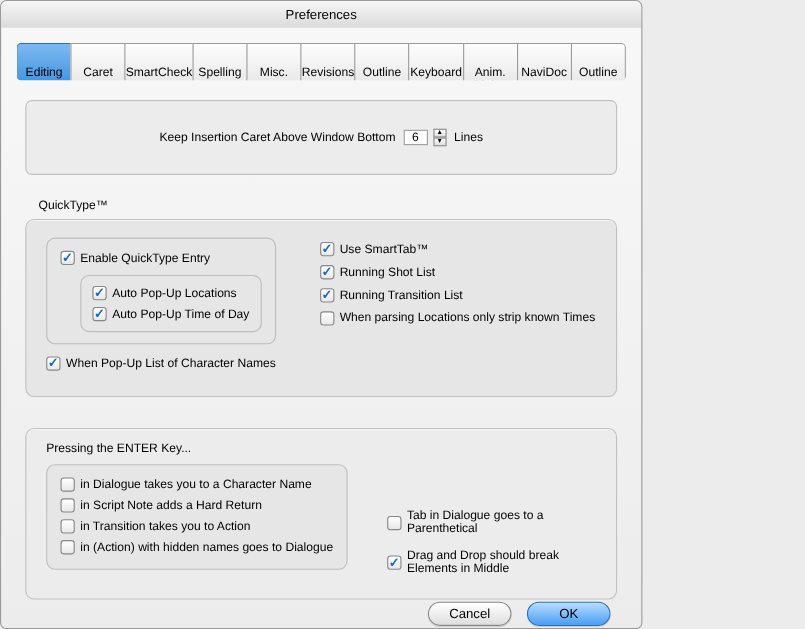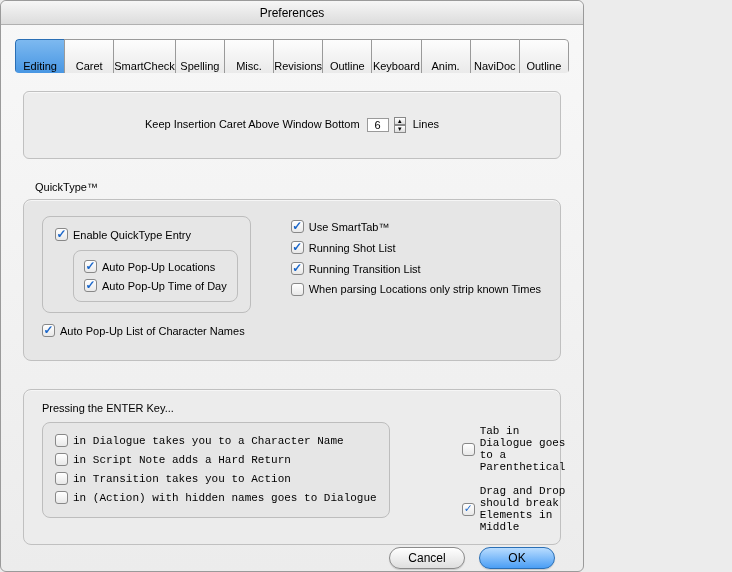--- a/index.html
+++ b/index.html
@@ -104,28 +104,27 @@
   padding: 16px 18px 20px 18px;
   margin: 0 0 28px 0;
   box-shadow: inset 0 1px 0 #f6f6f6;
   display: flex;
   gap: 40px;
 }
 .enter-panel {
   border: 1px solid #c0c0c0;
   border-radius: 8px;
   background: #ececec;
-  padding: 12px 18px 8px 18px;
+  padding: 12px 18px 18px 18px;
   box-shadow: inset 0 1px 0 #f6f6f6;
 }
 .enter-cols {
   display: flex;
-  gap: 72px;
-  align-items: flex-start;
-  font-family: Liberation Mono, monospace;
+  gap: 36px;
+  align-items: flex-end;
 }
 .group {
   border: 1px solid #bdbdbd;
   border-radius: 8px;
   padding: 8px 12px 10px 12px;
   margin-bottom: 8px;
   background: #e6e6e6;
   position: relative;
 }
 .group.sub {
@@ -225,21 +224,21 @@
               <span>Auto Pop-Up Locations</span>
             </div>
             <div class="chk-row">
               <span class="chk">✓</span>
               <span>Auto Pop-Up Time of Day</span>
             </div>
           </div>
         </div>
         <div class="chk-row">
           <span class="chk">✓</span>
-          <span>Auto Pop-Up List of Character Names</span>
+          <span>When Pop-Up List of Character Names</span>
         </div>
       </div>
       <div class="right-col">
         <div class="chk-row">
           <span class="chk">✓</span>
           <span>Use SmartTab™</span>
         </div>
         <div class="chk-row">
           <span class="chk">✓</span>
           <span>Running Shot List</span>

